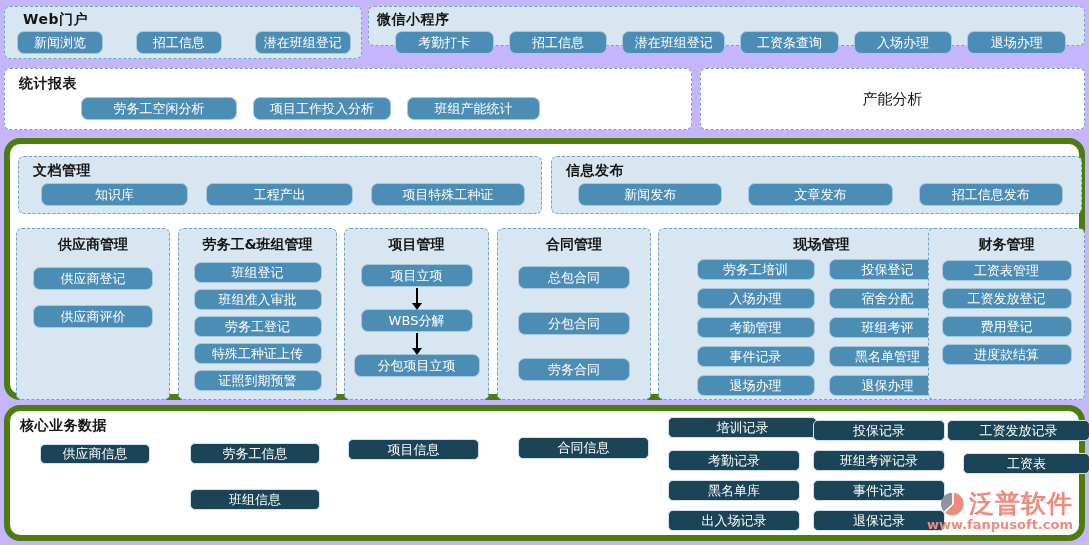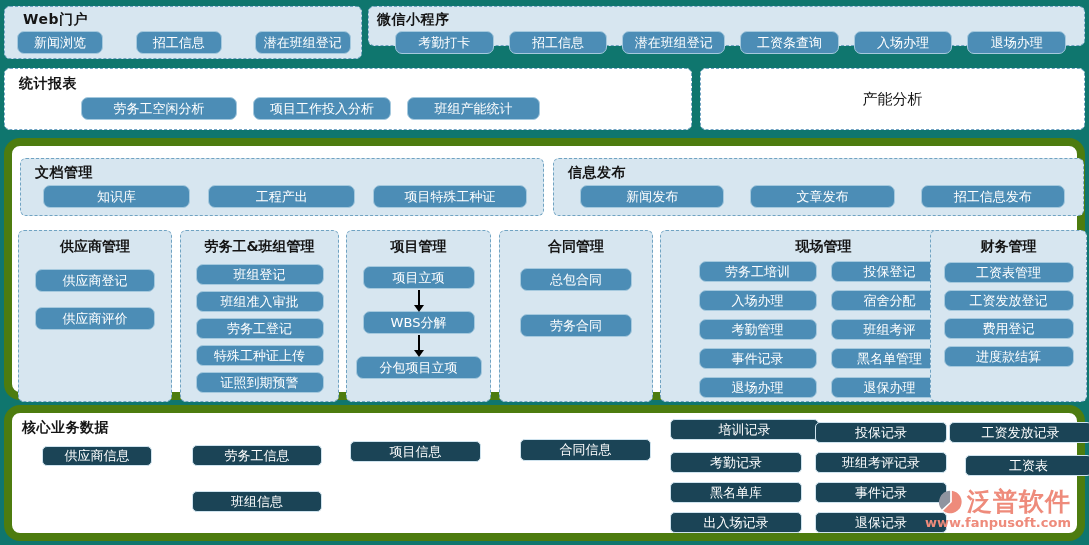--- a/index.html
+++ b/index.html
@@ -1,23 +1,23 @@
 <!DOCTYPE html>
 <html><head>
 <meta charset="utf-8">
 <style>
   * { margin:0; padding:0; box-sizing:border-box; }
   body { background:#fff; font-family:"DejaVu Sans","Liberation Sans",sans-serif; }
-  .stage { position:relative; width:1089px; height:545px; background:#0f766e; overflow:hidden; }
+  .stage { position:relative; width:1089px; height:545px; background:#c4b5fd; overflow:hidden; }
 
   
   .panel { position:absolute; border:1.6px dashed #70a3c2; border-radius:6px; }
   .panel.blue { background:#d7e6f0; }
   .panel.white { background:#ffffff; }
-  .container { position:absolute; border:8px solid #4d7c0f; border-radius:16px; background:#fff; }
+  .container { position:absolute; border:6px solid #4d7c0f; border-radius:16px; background:#fff; }
 
   .sec-title { font-size:14px; font-weight:600; color:#151515; letter-spacing:0.5px; }
   .col-title { font-size:14px; font-weight:600; color:#151515; text-align:center; padding-top:7px; }
 
   
   .btn { background:#4c8db6; border:1.5px solid #a5c9de; border-radius:7px; color:#fff;
          font-size:13px; height:23px; display:flex; align-items:center; justify-content:center;
          white-space:nowrap; padding:0 6px; }
   .row { display:flex; align-items:center; }
 
@@ -129,20 +129,21 @@
         <div class="btn" style="width:112px;">WBS分解</div>
         <div class="arrow"></div>
         <div class="btn" style="width:126px;">分包项目立项</div>
       </div>
     </div>
 
     <div class="panel blue" style="left:487px; top:84px; width:154px; height:172px;">
       <div class="col-title">合同管理</div>
       <div class="col-stack" style="margin-top:12px; gap:23px;">
         <div class="btn" style="width:112px;">总包合同</div>
+        <div class="btn" style="width:112px;">分包合同</div>
         <div class="btn" style="width:112px;">劳务合同</div>
       </div>
     </div>
 
     <div class="panel blue" style="left:648px; top:84px; width:290px; height:172px;padding-left:37px;">
       <div class="col-title">现场管理</div>
       <div class="site-grid">
         <div class="btn" style="height:21px;">劳务工培训</div>
         <div class="btn" style="height:21px;">投保登记</div>
         <div class="btn" style="height:21px;">入场办理</div>

